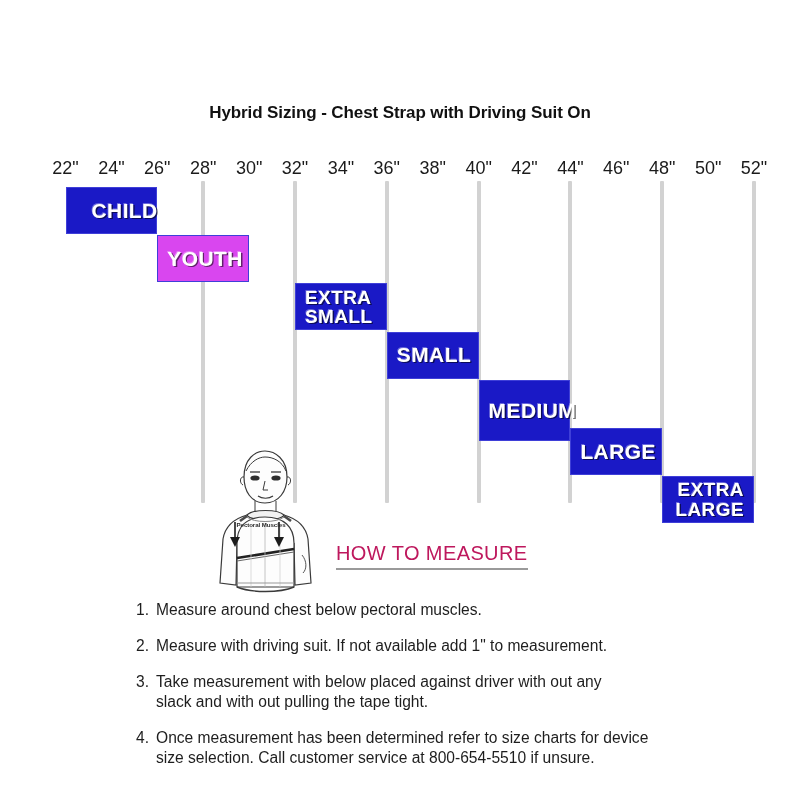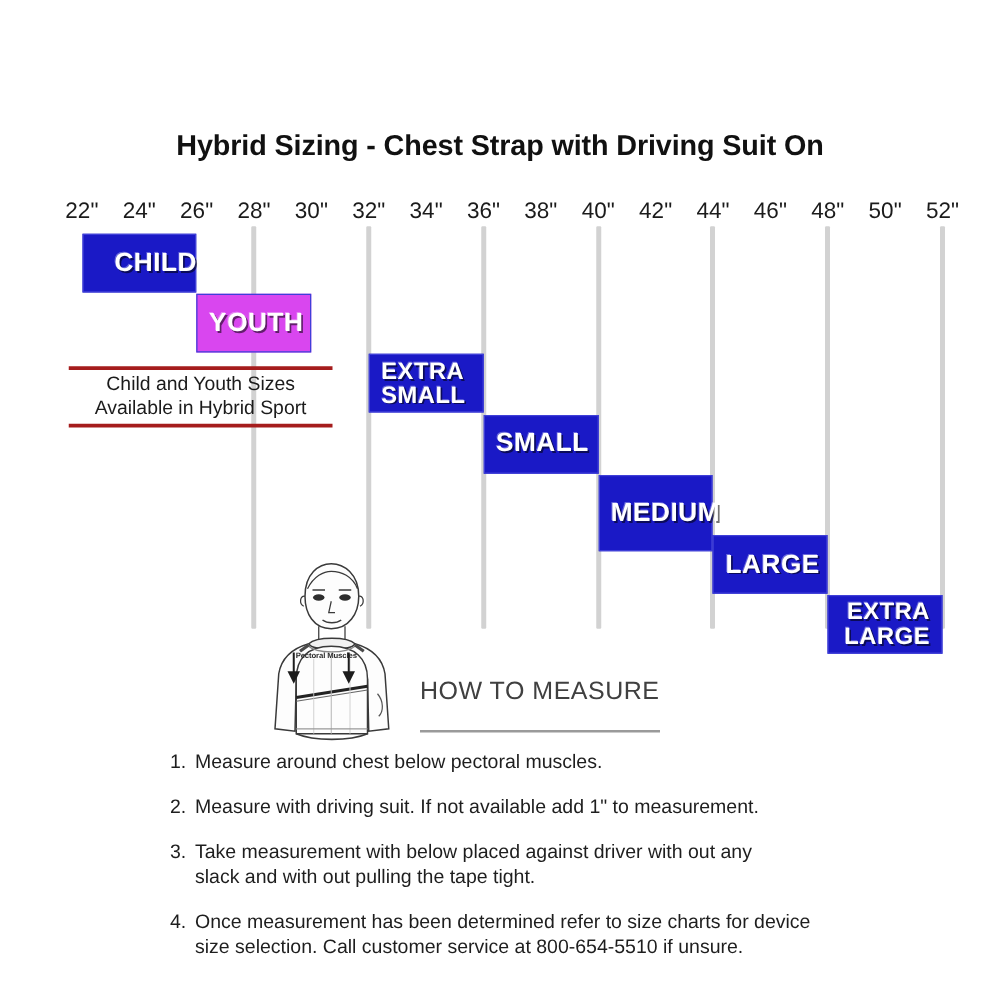--- a/index.html
+++ b/index.html
@@ -24,21 +24,21 @@
     height: 800px;
   }
 
   
   .chart-title {
     position: absolute;
     left: 0;
     top: 103px;
     width: 800px;
     text-align: center;
-    font-size: 23px;
+    font-size: 17px;
     font-weight: 700;
     letter-spacing: -0.1px;
     color: #111111;
     white-space: nowrap;
   }
 
   
   .tick-label {
     position: absolute;
     top: 158px;
@@ -126,23 +126,23 @@
     letter-spacing: -0.1px;
     white-space: nowrap;
   }
 
   
   .how-to-measure {
     position: absolute;
     left: 336px;
     top: 542px;
     font-size: 20px;
-    color: #404040;
+    color: #be185d;
     letter-spacing: 0.4px;
-    padding-bottom: 19px;
+    padding-bottom: 3px;
     border-bottom: 2px solid #9a9a9a;
     white-space: nowrap;
   }
 
   
   .instructions {
     position: absolute;
     left: 136px;
     top: 600px;
     width: 600px;
@@ -218,26 +218,20 @@
       </div>
       <div class="size-bar align-center" style="left: 570.4px; width: 91.8px; top: 428px; height: 47px; background: rgb(26, 25, 198);">
         <span class="bar-label">LARGE</span>
       </div>
       <div class="size-bar align-right" style="left: 662.2px; width: 91.8px; top: 476.2px; height: 47px; background: rgb(26, 25, 198);">
         <span class="bar-label" style="font-size: 19px;">EXTRA
 LARGE</span>
       </div>
     </div>
 
-  <div class="note-block">
-    <div class="note-rule"></div>
-    <div class="note-text">Child and Youth Sizes
-Available in Hybrid Sport</div>
-    <div class="note-rule"></div>
-  </div>
 
   <div class="driver-figure">
     <svg width="125" height="152" viewBox="0 0 125 152" xmlns="http://www.w3.org/2000/svg">
       <g fill="none" stroke="#3a3a3a" stroke-width="1.2">
 
         <path d="M41 34 C41 16, 52 8, 62 8 C72 8, 84 16, 84 34 C84 48, 76 60, 62 60 C48 60, 41 48, 41 34 Z" fill="#fdfdfd"></path>
 
         <path d="M43 28 C48 18, 56 14, 62 14 C70 14, 79 18, 83 28" stroke-width="1"></path>
 
         <path d="M41 34 C37 33, 36 40, 40 42" stroke-width="1"></path>

